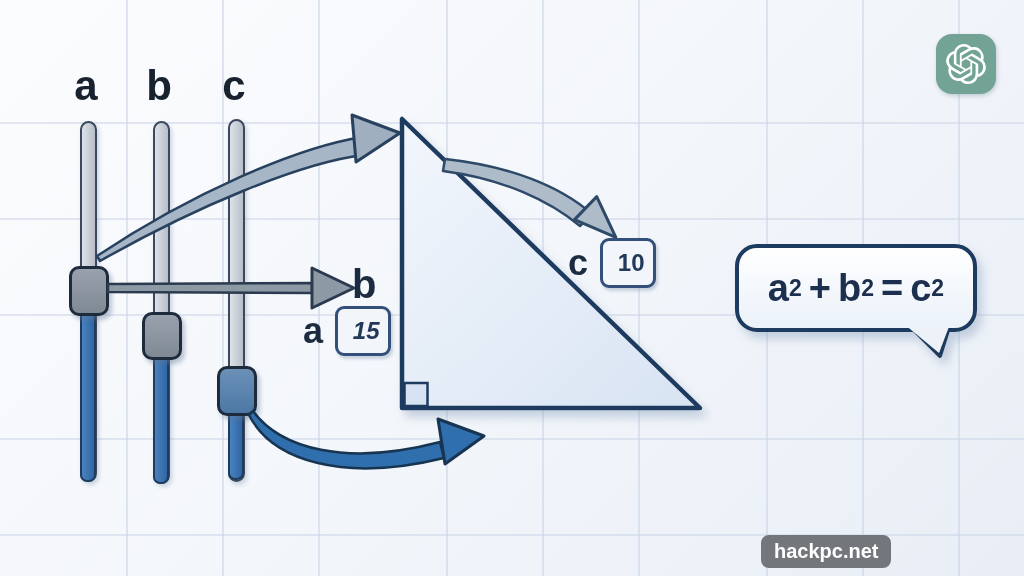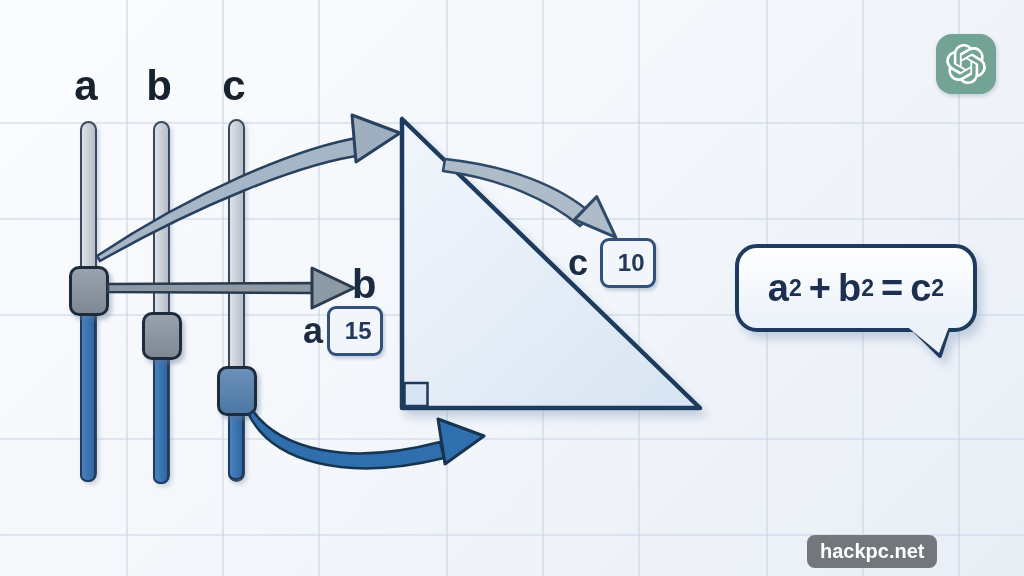--- a/index.html
+++ b/index.html
@@ -103,21 +103,21 @@
       <polygon points="902,318 952,318 940,356" fill="#fdfeff" stroke="#1d3a5f" stroke-width="4" stroke-linejoin="round"></polygon>
       <rect x="737" y="246" width="238" height="84" rx="20" fill="url(#bubGrad)" stroke="#1d3a5f" stroke-width="4"></rect>
       <polygon points="904,324 950,324 939,353" fill="#edf2f9"></polygon>
     </g>
   </svg>
 
   <div class="abs big-letter" style="left:352px;top:262px;font-size:40px;">b</div>
 
   <div class="abs" style="left:303px;top:306px;">
     <span class="big-letter" style="font-size:36px;vertical-align:middle;">a</span>
-    <span class="badge" style="vertical-align:middle;">15</span>
+    <span class="badge" style="margin-left:8px;vertical-align:middle;font-style:italic;">15</span>
   </div>
 
   <div class="abs" style="left:568px;top:238px;">
     <span class="big-letter" style="font-size:36px;vertical-align:middle;">c</span>
     <span class="badge" style="margin-left:8px;vertical-align:middle;">10</span>
   </div>
 
 
   <div class="abs tri-title" style="left:400px;top:318px;">
   </div>
@@ -132,15 +132,15 @@
       <span>c</span>
       <sup>2</sup>
     </div>
 
   <div class="abs gpt-logo" style="left:936px;top:34px;">
     <svg width="40" height="40" viewBox="0 0 24 24">
       <path fill="#ffffff" d="M22.2819 9.8211a5.9847 5.9847 0 0 0-.5157-4.9108 6.0462 6.0462 0 0 0-6.5098-2.9A6.0651 6.0651 0 0 0 4.9807 4.1818a5.9847 5.9847 0 0 0-3.9977 2.9 6.0462 6.0462 0 0 0 .7427 7.0966 5.98 5.98 0 0 0 .511 4.9107 6.051 6.051 0 0 0 6.5146 2.9001A5.9847 5.9847 0 0 0 13.2599 24a6.0557 6.0557 0 0 0 5.7718-4.2058 5.9894 5.9894 0 0 0 3.9977-2.9001 6.0557 6.0557 0 0 0-.7475-7.0729zm-9.022 12.6081a4.4755 4.4755 0 0 1-2.8764-1.0408l.1419-.0804 4.7783-2.7582a.7948.7948 0 0 0 .3927-.6813v-6.7369l2.02 1.1686a.071.071 0 0 1 .038.0615v5.5826a4.504 4.504 0 0 1-4.4945 4.4944zm-9.6607-4.1254a4.4708 4.4708 0 0 1-.5346-3.0137l.142.0852 4.783 2.7582a.7712.7712 0 0 0 .7806 0l5.8428-3.3685v2.3324a.0804.0804 0 0 1-.0332.0615L9.74 19.9502a4.4992 4.4992 0 0 1-6.1408-1.6464zM2.3408 7.8956a4.485 4.485 0 0 1 2.3655-1.9728V11.6a.7664.7664 0 0 0 .3879.6765l5.8144 3.3543-2.0201 1.1685a.0757.0757 0 0 1-.071 0l-4.8303-2.7865A4.504 4.504 0 0 1 2.3408 7.8956zm16.5963 3.8558L13.1038 8.364 15.1192 7.2a.0757.0757 0 0 1 .071 0l4.8303 2.7913a4.4944 4.4944 0 0 1-.6765 8.1042v-5.6772a.79.79 0 0 0-.407-.667zm2.0107-3.0231l-.142-.0852-4.7735-2.7818a.7759.7759 0 0 0-.7854 0L9.409 9.2297V6.8974a.0662.0662 0 0 1 .0284-.0615l4.8303-2.7866a4.4992 4.4992 0 0 1 6.6802 4.66zM8.3065 12.863l-2.02-1.1638a.0804.0804 0 0 1-.038-.0567V6.0742a4.4992 4.4992 0 0 1 7.3757-3.4537l-.142.0805L8.704 5.459a.7948.7948 0 0 0-.3927.6813zm1.0976-2.3654l2.602-1.4998 2.6069 1.4998v2.9994l-2.5974 1.4997-2.6067-1.4997Z"></path>
     </svg>
   </div>
 
-  <div class="abs watermark" style="left:807px;top:535px;">hackpc.net</div>
+  <div class="abs watermark" style="left:761px;top:535px;">hackpc.net</div>
 
 </div>
 
 </body></html>

